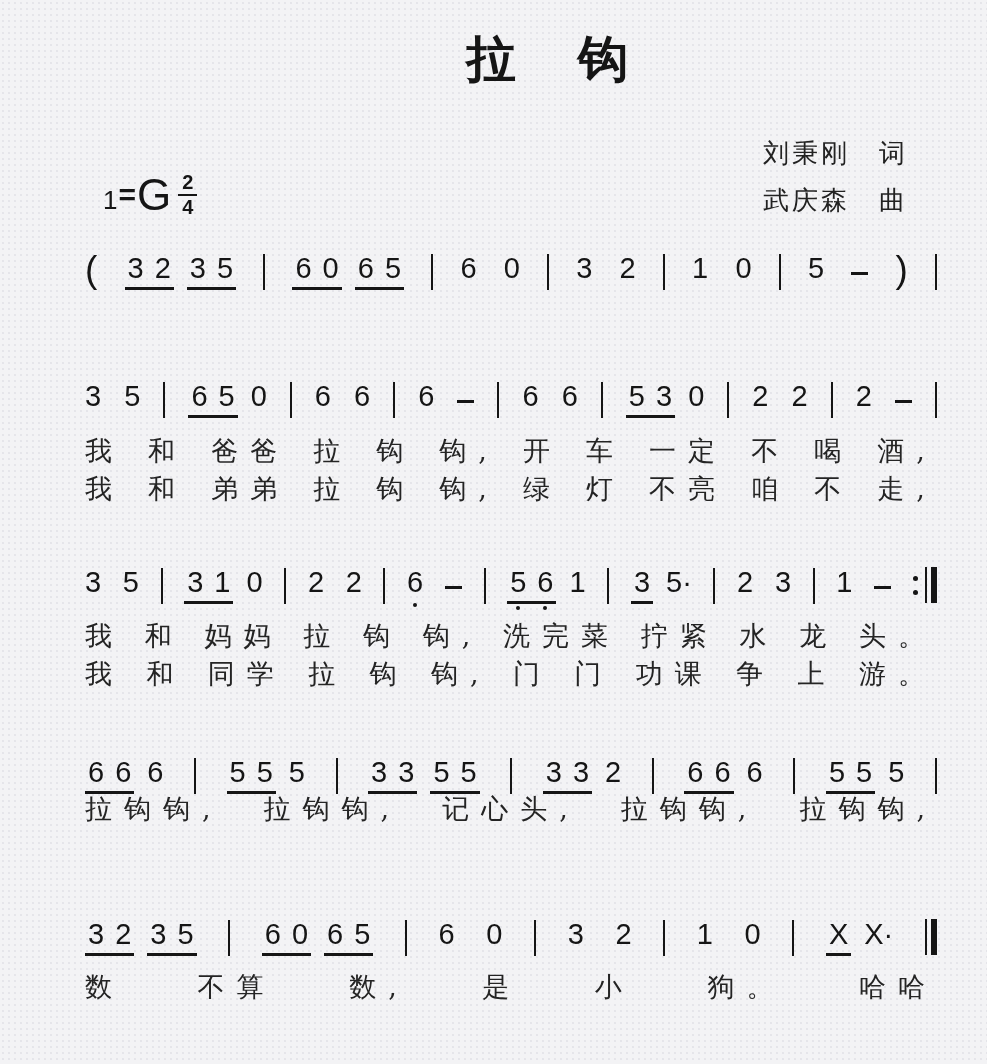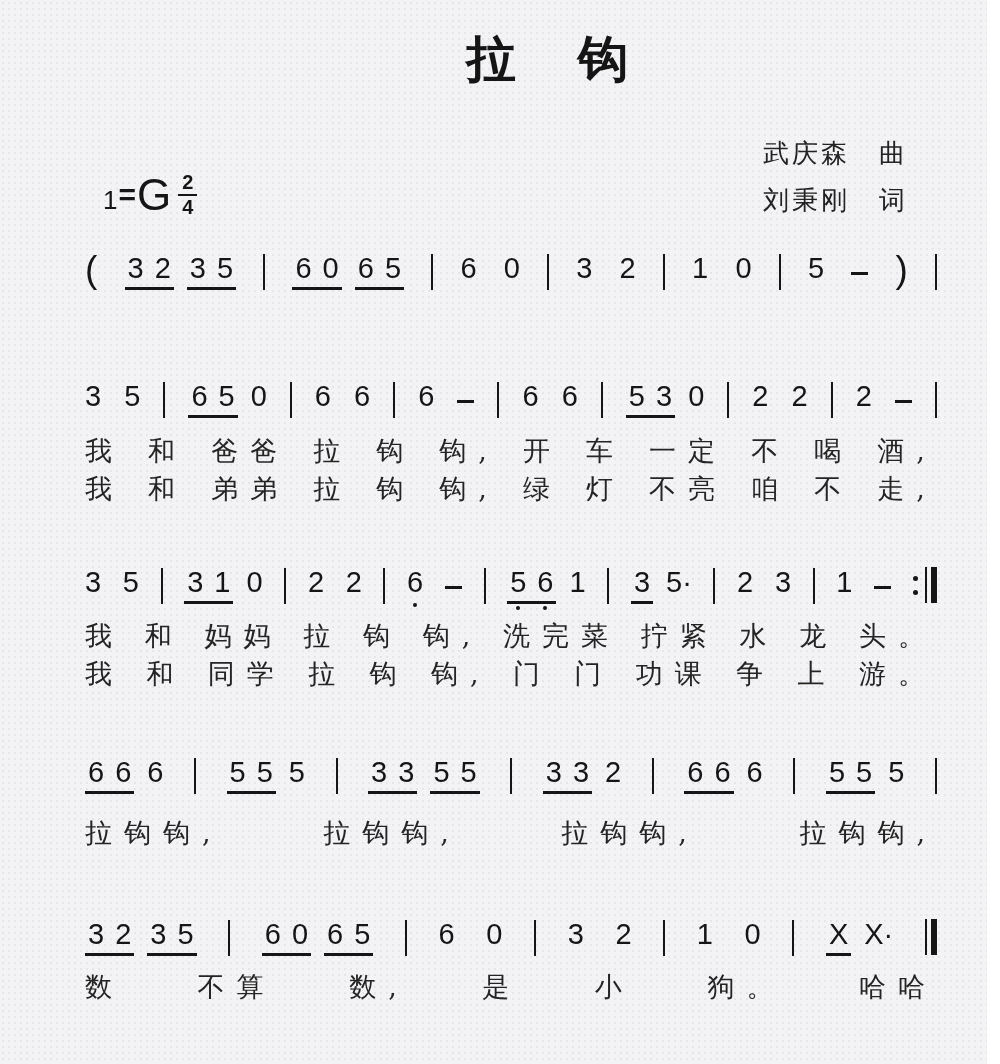--- a/index.html
+++ b/index.html
@@ -52,21 +52,21 @@
   }
   .syll{letter-spacing:12px;white-space:nowrap;line-height:1.3;}
   .score-row[data-row="0"]{top:246px}
   .score-row[data-row="1"]{top:374px}
   .score-row[data-row="2"]{top:430px}
   .score-row[data-row="3"]{top:468px}
   .score-row[data-row="4"]{top:560px}
   .score-row[data-row="5"]{top:615px}
   .score-row[data-row="6"]{top:653px}
   .score-row[data-row="7"]{top:750px}
-  .score-row[data-row="8"]{top:812px}
+  .score-row[data-row="8"]{top:788px}
   .score-row[data-row="9"]{top:912px}
   .score-row[data-row="10"]{top:966px}
   .note{display:inline-flex;align-items:flex-end;padding-bottom:7px;line-height:1;}
   .note.beam{padding:0 3px 4px;border-bottom:3px solid #151515;}
   .ch{position:relative;display:inline-block;line-height:1;}
   .ch + .ch{margin-left:11px;}
   .udot{position:absolute;left:50%;transform:translateX(-50%);width:4px;height:4px;border-radius:50%;background:#151515;}
   .note.low:not(.beam) .udot{bottom:-10px;}
   .note.beam.low .udot{bottom:-13px;}
   .cluster{display:inline-flex;align-items:flex-end;gap:13px;}
@@ -79,22 +79,22 @@
   .vbar.thick{width:6px;background:#151515;}
   .rp-dots{display:inline-flex;flex-direction:column;gap:9px;margin-right:3px;}
   .rp-dot{width:5px;height:5px;border-radius:50%;background:#151515;}
 </style>
 </head>
 <body>
 
 <div class="page" style="color: rgb(21, 21, 21); background-color: rgb(243, 243, 245);">
   <div class="song-title">拉　钩</div>
   <div class="credits">
+    <div>刘秉刚　词</div>
     <div>武庆森　曲</div>
-    <div>刘秉刚　词</div>
   </div>
   <div class="keysig">
     <span class="ks-do">1</span>
     <span class="ks-eq">=</span>
     <span class="ks-key">G</span>
     <span class="ks-frac">
       <span class="ks-num">2</span>
       <span class="ks-den">4</span>
     </span>
   </div>
@@ -394,20 +394,21 @@
           </span>
           <span class="note">
             <span class="ch">5</span>
           </span>
         </span>
         <span class="barline"></span>
       </div>
       <div class="score-row lyric-row" data-row="8">
         <span class="syll">拉钩钩,</span>
         <span class="syll">拉钩钩,</span>
+        <span class="syll">记心头,</span>
         <span class="syll">拉钩钩,</span>
         <span class="syll">拉钩钩,</span>
       </div>
       <div class="score-row notation-row" data-row="9">
         <span class="cluster">
           <span class="note beam">
             <span class="ch">3</span>
             <span class="ch">2</span>
           </span>
           <span class="note beam">

